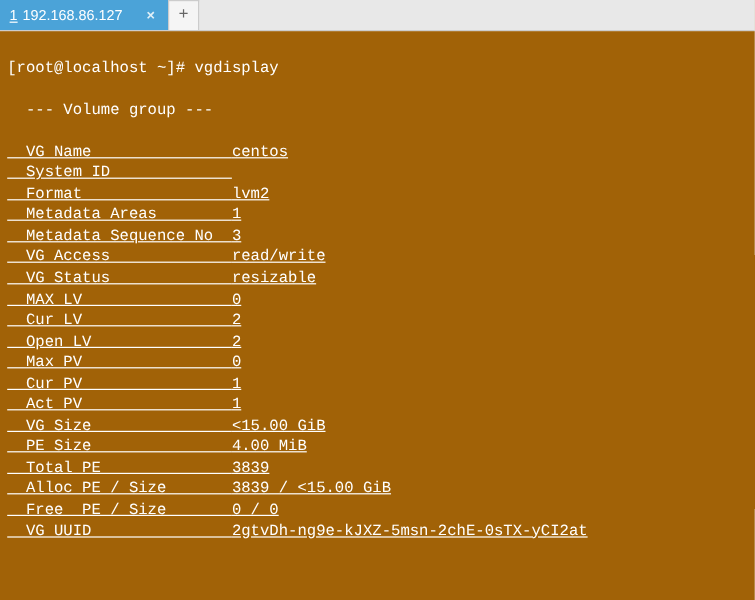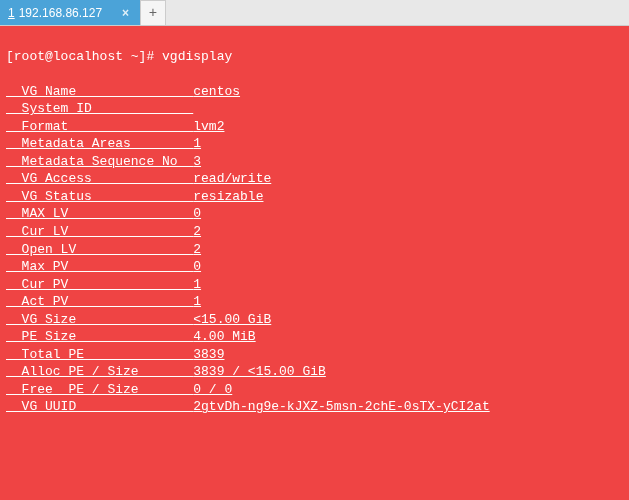--- a/index.html
+++ b/index.html
@@ -49,21 +49,21 @@
       border-bottom: none;
       width: 26px;
       display: flex;
       align-items: center;
       justify-content: center;
       color: #666;
       font-size: 14px;
       cursor: pointer;
     }
     .terminal {
-      background: #ef4444;
+      background: #a16207;
       color: #fff;
       padding: 4px 6px;
       height: calc(100% - 26px);
       line-height: 1.35;
       white-space: pre;
       overflow: hidden;
     }
     .line {
       display: block;
     }
@@ -84,19 +84,20 @@
     <span>192.168.86.127</span>
     <span class="tab-close">×</span>
   </div>
   <div class="tab-new">
     <span>+</span>
   </div>
 </div>
 
 <div class="terminal">
 <span class="line prompt-line"><span>[root@localhost ~]# </span><span>vgdisplay</span></span>
+<span class="line">  --- Volume group ---</span>
 <div id="vg-fields"><span class="line kv-line"><span>  VG Name               </span><span>centos</span></span><span class="line kv-line"><span>  System ID             </span><span></span></span><span class="line kv-line"><span>  Format                </span><span>lvm2</span></span><span class="line kv-line"><span>  Metadata Areas        </span><span>1</span></span><span class="line kv-line"><span>  Metadata Sequence No  </span><span>3</span></span><span class="line kv-line"><span>  VG Access             </span><span>read/write</span></span><span class="line kv-line"><span>  VG Status             </span><span>resizable</span></span><span class="line kv-line"><span>  MAX LV                </span><span>0</span></span><span class="line kv-line"><span>  Cur LV                </span><span>2</span></span><span class="line kv-line"><span>  Open LV               </span><span>2</span></span><span class="line kv-line"><span>  Max PV                </span><span>0</span></span><span class="line kv-line"><span>  Cur PV                </span><span>1</span></span><span class="line kv-line"><span>  Act PV                </span><span>1</span></span><span class="line kv-line"><span>  VG Size               </span><span>&lt;15.00 GiB</span></span><span class="line kv-line"><span>  PE Size               </span><span>4.00 MiB</span></span><span class="line kv-line"><span>  Total PE              </span><span>3839</span></span><span class="line kv-line"><span>  Alloc PE / Size       </span><span>3839 / &lt;15.00 GiB</span></span><span class="line kv-line"><span>  Free  PE / Size       </span><span>0 / 0</span></span><span class="line kv-line"><span>  VG UUID               </span><span>2gtvDh-ng9e-kJXZ-5msn-2chE-0sTX-yCI2at</span></span></div>
 <span class="line"> </span>
 
 
 
 
 </div>
 
 </body></html>

